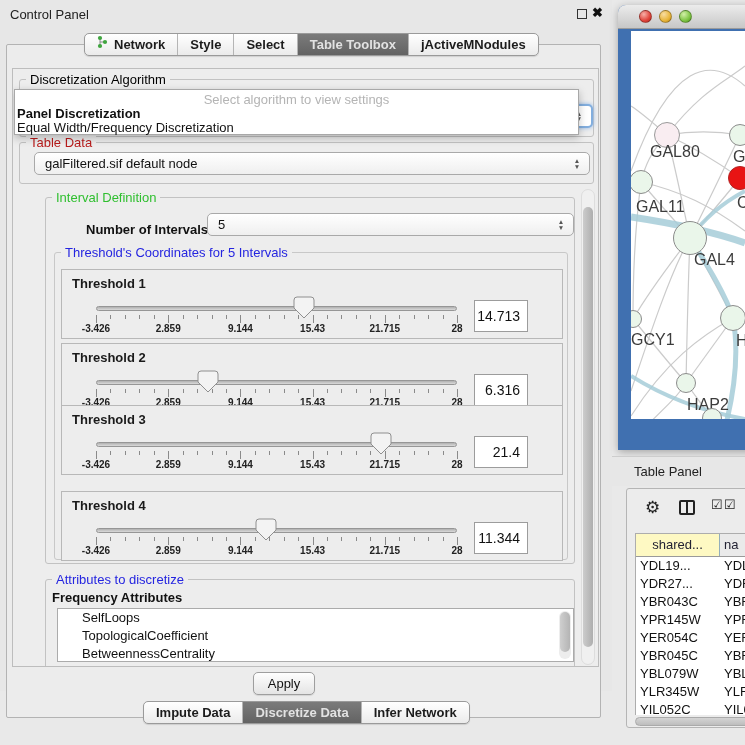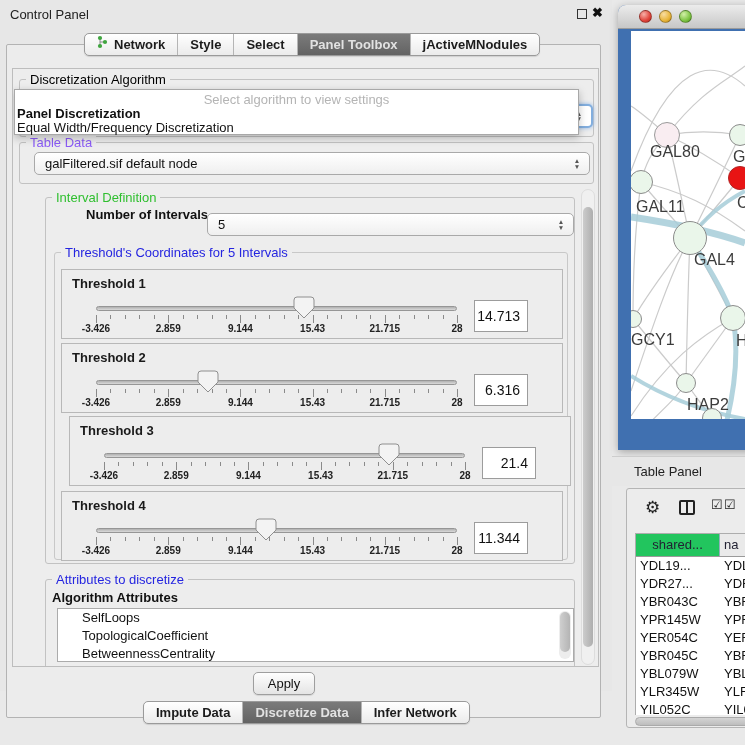--- a/index.html
+++ b/index.html
@@ -39,21 +39,21 @@
     border:1px solid #b3b3b3; background:#ececec; border-radius:2px; }
   .scrollpane { left:12px; top:68px; width:587px; height:599px;
     border:1px solid #bdbdbd; background:#ededed; overflow:hidden; }
 
   .grp { position:absolute; border:1px solid #c2c2c2; border-radius:3px; }
   .grp-title { position:absolute; top:-8px; left:6px; background:#ededed; padding:0 4px;
     font-size:13px; white-space:nowrap; }
   .t-green { color:#2fbf2f; }
   .t-blue  { color:#2525e0; }
   .t-gray  { color:#000000; }
-  .t-dark  { color:#8b5cf6; }
+  .t-dark  { color:#b91c1c; }
 
   .grp-algo   { left:6px;  top:10px;  width:575px; height:58px; }
   .grp-tdata  { left:6px;  top:73px;  width:575px; height:42px; }
   .grp-interv { left:32px; top:128px; width:530px; height:367px; }
   .grp-thresh { left:8px;  top:54px;  width:514px; height:308px; border-color:#c8c8c8; }
   .grp-attrs  { left:32px; top:510px; width:530px; height:100px; }
 
   
   .combo { position:absolute; height:23px; border:1px solid #a9a9a9; border-radius:5px;
     background:linear-gradient(#ffffff,#efefef); box-shadow:inset 0 1px 0 #fff;
@@ -140,21 +140,21 @@
     border:1px solid #b5b5b5; border-radius:3px; }
   .gear-icon { position:absolute; left:18px; top:8px; font-size:17px; color:#222; }
   .cols-icon { position:absolute; left:52px; top:11px; width:16px; height:15px;
     border:2px solid #222; border-radius:2px; }
   .cols-icon i { position:absolute; left:5px; top:0; width:2px; height:11px; background:#222; }
   .check-icon { position:absolute; top:8px; font-size:13px; color:#222; }
   .ck1 { left:84px; } .ck2 { left:97px; }
   .ttable { position:absolute; left:8px; top:44px; width:120px; height:182px;
     background:#fff; overflow:hidden; border-top:1px solid #adadad; border-left:1px solid #adadad; }
   .thead { display:flex; height:23px; border-bottom:1px solid #9a9a9a; }
-  .th1 { width:84px; background:#22c55e; border-right:1px solid #93aebc;
+  .th1 { width:84px; background:#fef9c3; border-right:1px solid #93aebc;
     text-align:center; line-height:22px; font-size:13px; color:#223; }
   .th2 { flex:1; background:#eaeaea; padding-left:4px; line-height:22px; font-size:13px; color:#223; }
   .tp-row { display:flex; height:18px; line-height:18px; font-size:13px; color:#111; }
   .td1 { width:84px; padding-left:4px; white-space:nowrap; overflow:hidden; }
   .td2 { flex:1; padding-left:4px; white-space:nowrap; overflow:hidden; }
   .hscroll { position:absolute; left:8px; top:228px; width:120px; height:9px; }
   .hscroll i { position:absolute; left:0; top:0; width:118px; height:9px;
     border-radius:5px; background:linear-gradient(#d4d4d4,#bdbdbd); border:1px solid #aaa; }
 </style>
 </head>
@@ -176,21 +176,21 @@
           <line x1="3" y1="7" x2="8" y2="7" stroke="#8a8a8a" stroke-width="1"></line>
           <circle cx="3" cy="3" r="2.1" fill="#3fa53f"></circle>
           <circle cx="3" cy="11" r="2.1" fill="#3fa53f"></circle>
           <circle cx="8" cy="7" r="2.1" fill="#3fa53f"></circle>
         </svg>
       </span>
       <span>Network</span>
     </span>
     <span class="segb">Style</span>
     <span class="segb">Select</span>
-    <span class="segb sel">Panel Toolbox</span>
+    <span class="segb sel">Table Toolbox</span>
     <span class="segb">jActiveMNodules</span>
   </div>
 
   <div class="abs outer-panel"></div>
 
   <div class="abs scrollpane">
 
     <div class="grp grp-algo">
       <span class="grp-title t-gray">Discretization Algorithm</span>
     </div>
@@ -214,21 +214,21 @@
         <span class="stepper">
             <span>▲</span>
             <span>▼</span>
           </span>
       </div>
     </div>
 
     <div class="grp grp-interv">
       <span class="grp-title t-green">Interval Definition</span>
 
-      <span class="lbl-bold" style="left:40px; top:9px;">Number of Intervals</span>
+      <span class="lbl-bold" style="left:40px; top:24px;">Number of Intervals</span>
       <div class="combo combo-interv">
         <span class="cval">5</span>
         <span class="stepper">
             <span>▲</span>
             <span>▼</span>
           </span>
       </div>
 
       <div class="grp grp-thresh">
         <span class="grp-title t-blue">Threshold's Coordinates for 5 Intervals</span>
@@ -316,21 +316,21 @@
               <b style="left: 216.6px;">15.43</b>
               <b style="left: 288.8px;">21.715</b>
               <b style="left: 361px;">28</b>
             </div>
           <svg class="slider-thumb" viewBox="0 0 22 23" style="left: 134.909px;">
               <path d="M4 1 H18 Q21 1 21 4 V12 L11 22 L1 12 V4 Q1 1 4 1 Z" fill="#f3f3f3" stroke="#8f8f8f"></path>
             </svg>
           <div class="val-box">6.316</div>
         </div>
 
-        <div class="threshold-panel" style="top:163px;margin-left:8px;">
+        <div class="threshold-panel" style="top:152px;">
           <span class="tp-title">Threshold 3</span>
           <div class="track"></div>
           <div class="slider-ticks">
               <i style="left: 0px; height: 8px;"></i>
               <i style="left: 14.44px; height: 4px;"></i>
               <i style="left: 28.88px; height: 4px;"></i>
               <i style="left: 43.32px; height: 4px;"></i>
               <i style="left: 57.76px; height: 4px;"></i>
               <i style="left: 72.2px; height: 8px;"></i>
               <i style="left: 86.64px; height: 4px;"></i>
@@ -410,21 +410,21 @@
           <svg class="slider-thumb" viewBox="0 0 22 23" style="left: 192.667px;">
               <path d="M4 1 H18 Q21 1 21 4 V12 L11 22 L1 12 V4 Q1 1 4 1 Z" fill="#f3f3f3" stroke="#8f8f8f"></path>
             </svg>
           <div class="val-box">11.344</div>
         </div>
       </div>
     </div>
 
     <div class="grp grp-attrs">
       <span class="grp-title t-blue">Attributes to discretize</span>
-      <span class="lbl-bold" style="left:6px; top:10px;">Algorithm Attributes</span>
+      <span class="lbl-bold" style="left:6px; top:10px;">Frequency Attributes</span>
       <div class="attr-list">
         <div id="attr-items">
             <div class="list-item">SelfLoops</div>
             <div class="list-item">TopologicalCoefficient</div>
             <div class="list-item">BetweennessCentrality</div>
           </div>
         <span class="vscroll-mini">
             <i></i>
           </span>
       </div>

